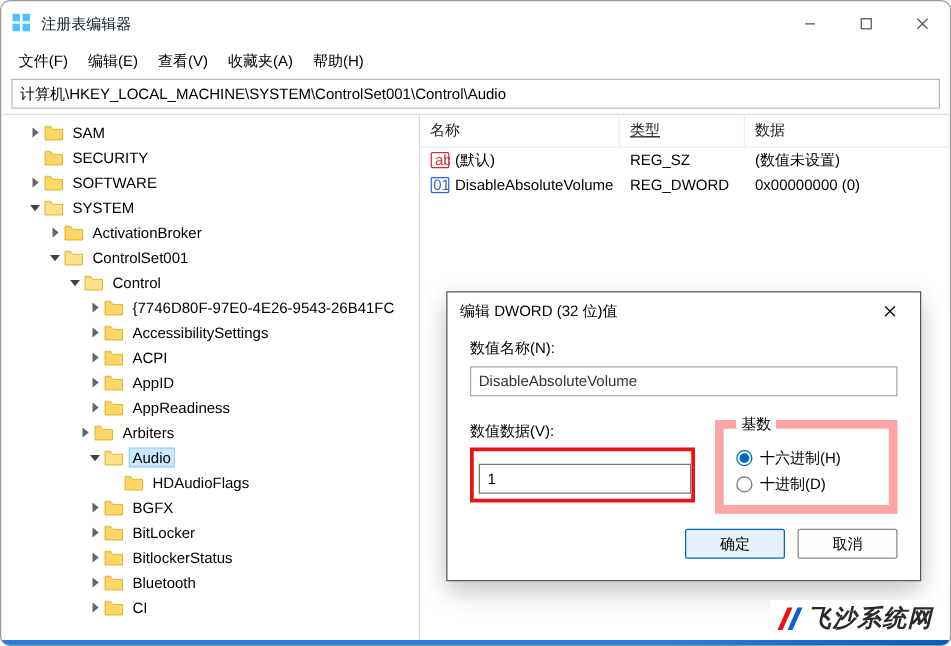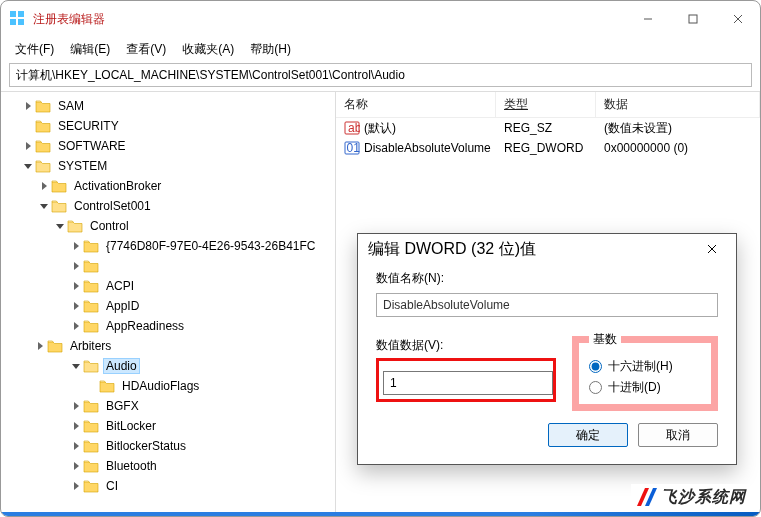--- a/index.html
+++ b/index.html
@@ -1,19 +1,19 @@
 <!DOCTYPE html>
 <html><head>
 <meta charset="utf-8">
 <style>
 * { margin: 0; padding: 0; box-sizing: border-box; font-family: "Segoe UI", "Microsoft YaHei", sans-serif; font-size: 12px; }
 body { width: 761px; height: 517px; background: #fff; position: relative; overflow: hidden; border: 1px solid #999; border-radius: 8px; }
 .titlebar { height: 36px; display: flex; align-items: center; padding: 0 0 0 8px; }
 .titlebar .app-icon svg { width: 16px; height: 16px; }
-.titlebar .title { margin-left: 8px; color: #b91c1c; }
+.titlebar .title { margin-left: 8px; color: #0f172a; }
 .titlebar .spacer { flex: 1; }
 .titlebar .wbtn { width: 45px; height: 30px; display: flex; align-items: center; justify-content: center; color: #555; }
 .menubar { height: 24px; display: flex; align-items: center; padding: 0 6px; gap: 0; }
 .menubar .mitem { padding: 3px 8px; color: #000; }
 .addressbar { height: 24px; margin: 2px 8px 4px 8px; border: 1px solid #bbb; display: flex; align-items: center; padding: 0 6px; color: #000; }
 .addressbar input { border: none; outline: none; width: 100%; background: transparent; }
 .main { display: flex; height: calc(100% - 36px - 24px - 30px - 4px); border-top: 1px solid #ddd; }
 .tree { width: 335px; overflow: hidden; border-right: 1px solid #ddd; padding: 4px 0; }
 .tree-node { display: flex; align-items: center; height: 20px; padding-right: 4px; white-space: nowrap; }
 .tree-node .tw { width: 14px; display: inline-flex; justify-content: center; align-items: center; color: #666; cursor: pointer; }
@@ -25,39 +25,39 @@
 .list-head { display: flex; border-bottom: 1px solid #eee; height: 26px; align-items: center; }
 .list-head .col { padding: 4px 8px; border-right: 1px solid #eee; color: #222; }
 .list-head .col.n { width: 160px; } .list-head .col.t { width: 100px; text-decoration: underline; } .list-head .col.d { flex: 1; }
 .list-row { display: flex; height: 20px; align-items: center; }
 .list-row .c { padding: 0 8px; }
 .list-row .c.n { width: 160px; display: flex; align-items: center; gap: 4px; }
 .list-row .c.t { width: 100px; } .list-row .c.d { flex: 1; }
 .icon-sz { width: 16px; height: 16px; display: inline-flex; }
 .dialog { position: absolute; left: 356px; top: 232px; width: 380px; height: 232px; background: #fff; border: 1px solid #555; box-shadow: 0 8px 20px rgba(0,0,0,.25); }
 .dialog .dtitle { height: 30px; display: flex; align-items: center; padding: 0 10px; }
-.dialog .dtitle .dt { font-size: 16px; }
+.dialog .dtitle .dt { font-size: 12px; }
 .dialog .dtitle .spacer { flex: 1; }
 .dialog .dtitle .dx { width: 28px; height: 22px; display: flex; align-items: center; justify-content: center; }
 .dialog .body { padding: 0 18px; }
 .dialog .lbl { margin-top: 6px; color: #000; }
 .dialog .ro-input { margin-top: 6px; border: 1px solid #aaa; padding: 4px 6px; color: #333; }
 .dialog .row2 { display: flex; margin-top: 14px; gap: 16px; }
 .dialog .left { width: 180px; }
 .dialog .val-input { width: 170px; border: 1px solid #777; padding: 4px 6px; margin-top: 6px; }
 .dialog .redbox { border: 3px solid #e11; padding: 4px; margin-top: 4px; }
 .dialog fieldset { border: 7px solid #fca5a5; padding: 6px 10px 8px 10px; width: 150px; }
 .dialog fieldset legend { padding: 0 4px; }
 .dialog .radio { display: flex; align-items: center; gap: 6px; margin-top: 4px; }
 .dialog .radio input { accent-color: #0067c0; }
 .dialog .btns { display: flex; justify-content: flex-end; gap: 10px; margin-top: 12px; }
 .dialog .btn { width: 80px; height: 24px; border: 1px solid #888; background: #fdfdfd; display: flex; align-items: center; justify-content: center; border-radius: 2px; }
 .dialog .btn.primary { border: 1px solid #0067c0; background: #e5f1fb; }
 .watermark { position: absolute; right: 10px; bottom: 6px; display: flex; align-items: center; gap: 4px; background: #fff; padding: 2px 4px; }
-.watermark .wtxt { font-size: 16px; font-weight: 700; font-style: italic; color: #2b2b2b; letter-spacing: 1px; }
+.watermark .wtxt { font-size: 19px; font-weight: 700; font-style: italic; color: #2b2b2b; letter-spacing: 1px; }
 .footer-accent { position: absolute; left: 0; right: 0; bottom: 0; height: 4px; background: linear-gradient(90deg,#2a7de1 70%,#075cc1 100%); }
 .chevron-r::before { content:''; display:block; border-left:5px solid #666; border-top:4px solid transparent; border-bottom:4px solid transparent;}
 .chevron-d::before { content:''; display:block; border-top:5px solid #444; border-left:4px solid transparent; border-right:4px solid transparent;}
 </style>
 </head>
 <body>
 
 <div class="titlebar">
   <span class="app-icon">
     <svg viewBox="0 0 16 16">
@@ -198,20 +198,21 @@
       <div class="tree-node" style="padding-left: 68px;">
         <span class="tw">
           <span class="chevron-r"></span>
         </span>
         <span class="folder">
           <svg viewBox="0 0 16 14">
             <path d="M1 3 L6 3 L7.5 4.5 L15 4.5 L15 13 L1 13 Z" fill="#ffd766" stroke="#d4a300" stroke-width="0.6"></path>
             <path d="M1 3 L1 2 L5 2 L6.5 3" fill="#ffe9a8" stroke="#d4a300" stroke-width="0.6"></path>
           </svg>
         </span>
+        <span class="label">AccessibilitySettings</span>
       </div>
       <div class="tree-node" style="padding-left: 68px;">
         <span class="tw">
           <span class="chevron-r"></span>
         </span>
         <span class="folder">
           <svg viewBox="0 0 16 14">
             <path d="M1 3 L6 3 L7.5 4.5 L15 4.5 L15 13 L1 13 Z" fill="#ffd766" stroke="#d4a300" stroke-width="0.6"></path>
             <path d="M1 3 L1 2 L5 2 L6.5 3" fill="#ffe9a8" stroke="#d4a300" stroke-width="0.6"></path>
           </svg>
@@ -235,21 +236,21 @@
           <span class="chevron-r"></span>
         </span>
         <span class="folder">
           <svg viewBox="0 0 16 14">
             <path d="M1 3 L6 3 L7.5 4.5 L15 4.5 L15 13 L1 13 Z" fill="#ffd766" stroke="#d4a300" stroke-width="0.6"></path>
             <path d="M1 3 L1 2 L5 2 L6.5 3" fill="#ffe9a8" stroke="#d4a300" stroke-width="0.6"></path>
           </svg>
         </span>
         <span class="label">AppReadiness</span>
       </div>
-      <div class="tree-node" style="padding-left: 32px;">
+      <div class="tree-node" style="padding-left: 60px;">
         <span class="tw">
           <span class="chevron-r"></span>
         </span>
         <span class="folder">
           <svg viewBox="0 0 16 14">
             <path d="M1 3 L6 3 L7.5 4.5 L15 4.5 L15 13 L1 13 Z" fill="#ffd766" stroke="#d4a300" stroke-width="0.6"></path>
             <path d="M1 3 L1 2 L5 2 L6.5 3" fill="#ffe9a8" stroke="#d4a300" stroke-width="0.6"></path>
           </svg>
         </span>
         <span class="label">Arbiters</span>

